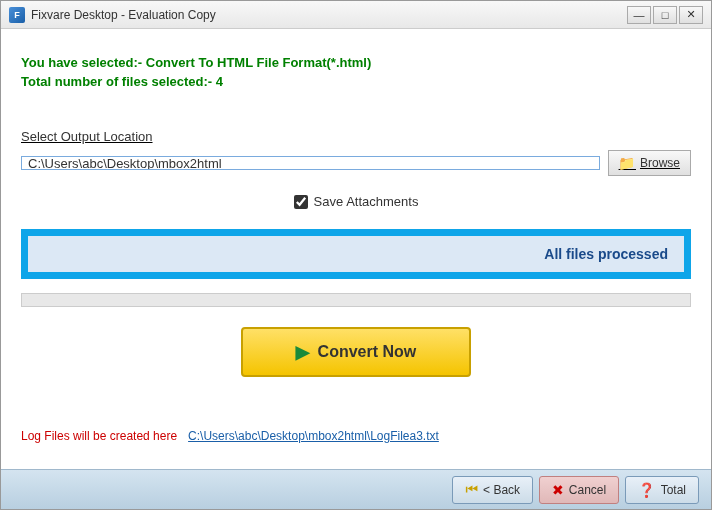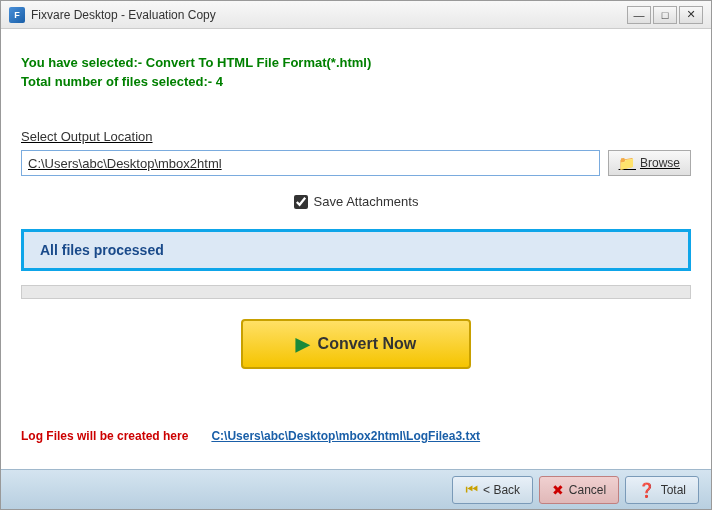--- a/index.html
+++ b/index.html
@@ -110,21 +110,21 @@
     }
 
     .output-row {
       display: flex;
       align-items: center;
       gap: 8px;
     }
 
     .output-input {
       flex: 1;
-      height: 26px;
+      height: 14px;
       border: 1px solid #7aabde;
       padding: 2px 6px;
       font-size: 13px;
       color: #333;
       background: white;
       outline: none;
     }
 
     .browse-btn {
       height: 26px;
@@ -158,23 +158,23 @@
       accent-color: #333;
     }
 
     .attachments-label {
       font-size: 13px;
       color: #333;
     }
 
     .status-bar {
       background: #dce8f5;
-      border: 3px solid #0ea5e9;
+      border: 7px solid #0ea5e9;
       padding: 10px 16px;
-      text-align: left;
+      text-align: right;
       margin-top: 10px;
     }
 
     .status-text {
       font-size: 14px;
       font-weight: bold;
       color: #1a4a8a;
     }
 
     .progress-area {
@@ -207,24 +207,23 @@
     }
 
     .convert-icon {
       font-size: 18px;
       color: #1a8a3a;
     }
 
     .log-section {
       display: flex;
       align-items: center;
-      gap: 23px;
+      gap: 11px;
       margin-top: auto;
       padding-top: 10px;
-      font-weight: bold;
     }
 
     .log-label {
       color: #cc0000;
       font-size: 12px;
     }
 
     .log-link {
       color: #1a5fa8;
       font-size: 12px;

